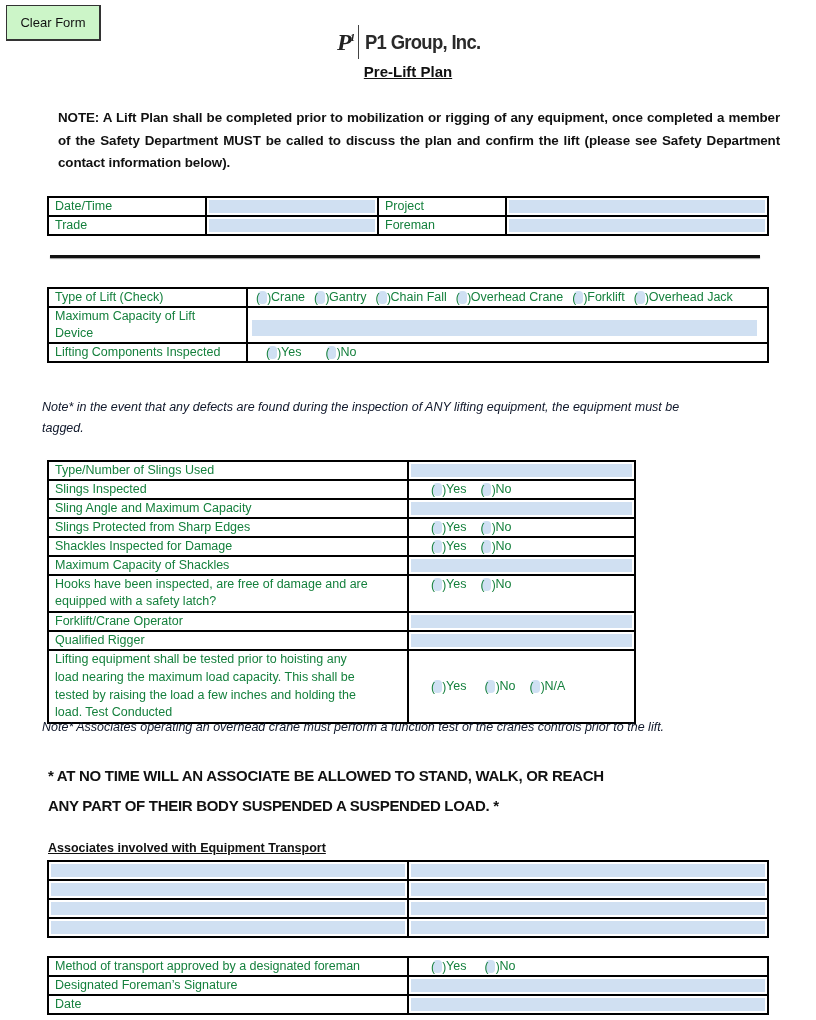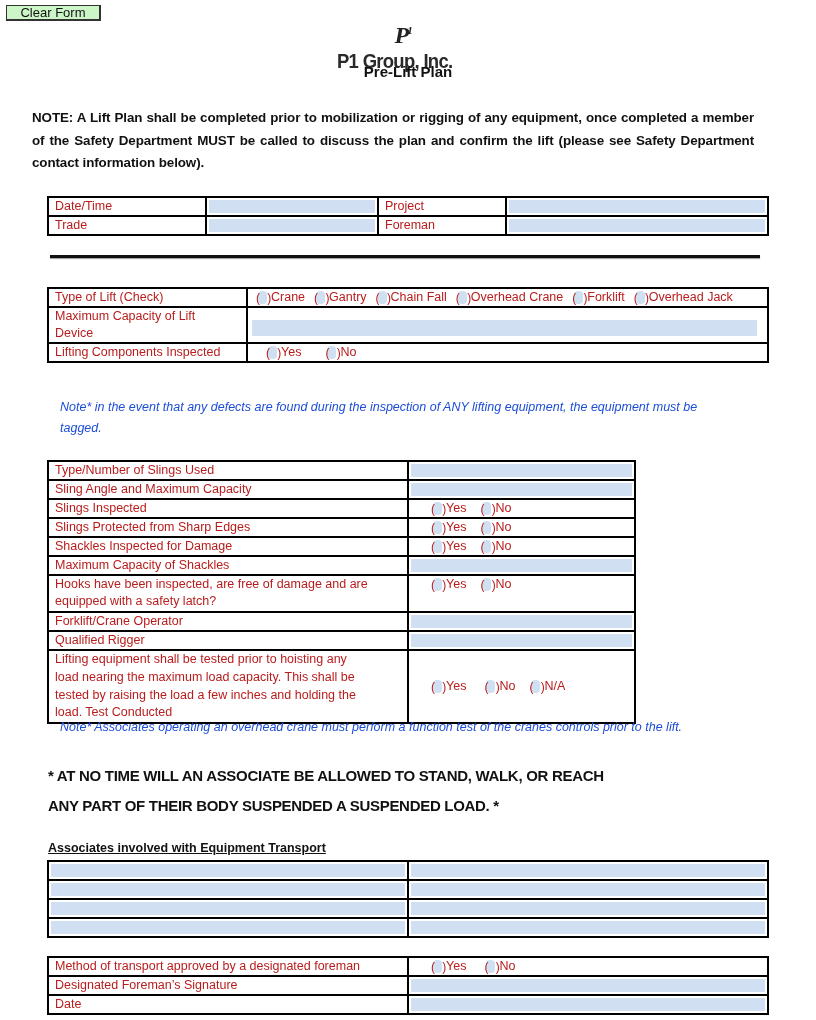--- a/index.html
+++ b/index.html
@@ -1,50 +1,50 @@
 <!DOCTYPE html>
 <html><head>
 <meta charset="utf-8">
 <style>
   * { box-sizing: border-box; margin: 0; padding: 0; }
   html, body { width: 816px; height: 1020px; background: #ffffff; overflow: hidden; }
   body { position: relative; font-family: "Liberation Sans Narrow", "Liberation Sans", "DejaVu Sans", sans-serif; color: #111; }
 
   .clear-btn {
-    position: absolute; left: 6px; top: 5px; width: 95px; height: 16px;
+    position: absolute; left: 6px; top: 5px; width: 95px; height: 36px;
     background: #ccf5c8; border: 1px solid #333; border-bottom-width: 2px; border-right-width: 2px;
     font-family: "Liberation Sans", sans-serif; font-size: 13px; color: #111;
     display: flex; align-items: center; justify-content: center; cursor: pointer;
   }
 
-  .logo { position: absolute; left: 337px; top: 22px; height: 40px; display: flex; align-items: center; flex-direction: column; }
+  .logo { position: absolute; left: 337px; top: 22px; height: 40px; display: flex; align-items: center; }
   .logo .mark { font-family: "Liberation Serif", serif; font-weight: bold; font-style: italic; font-size: 24px; color: #222; letter-spacing: -2px; }
   .logo .mark sup { font-size: 11px; font-style: italic; }
   .logo .divider { width: 1px; height: 34px; background: #444; margin: 0 6px 0 5px; }
   .logo .name { font-family: "Liberation Sans", sans-serif; font-weight: bold; font-size: 21px; color: #2a2a2a; letter-spacing: -0.8px; transform: scaleX(0.88); transform-origin: left; }
 
-  .title { position: absolute; left: 0; width: 816px; top: 63px; text-align: center; font-family: "Liberation Sans", sans-serif; font-weight: bold; font-size: 15px; color: #111; }
-
-  .note-top { position: absolute; left: 32px; top: 107px; width: 722px; font-family: "Liberation Sans", sans-serif; font-weight: bold; font-size: 13.4px; line-height: 22.5px; color: #111; text-align: justify; letter-spacing: -0.1px; }
-
-  table.form { position: absolute; border-collapse: collapse; font-family: "Liberation Sans", sans-serif; font-size: 12.5px; color: #b91c1c; }
+  .title { position: absolute; left: 0; width: 816px; top: 63px; text-align: center; font-family: "Liberation Sans", sans-serif; font-weight: bold; font-size: 15px; color: #111; text-decoration: underline; }
+
+  .note-top { position: absolute; left: 58px; top: 107px; width: 722px; font-family: "Liberation Sans", sans-serif; font-weight: bold; font-size: 13.4px; line-height: 22.5px; color: #111; text-align: justify; letter-spacing: -0.1px; }
+
+  table.form { position: absolute; border-collapse: collapse; font-family: "Liberation Sans", sans-serif; font-size: 12.5px; color: #15803d; }
   table.form td { border: 2px solid #000; padding: 0 6px; vertical-align: top; height: 18.5px; line-height: 17px; white-space: nowrap; }
   table.form td.field { padding: 2px 2px; }
   .fill { background: #d0e0f2; height: 100%; width: 100%; min-height: 13px; cursor: text; }
   .fill-low { background: #d0e0f2; width: 100%; height: 16px; margin-top: 12px; cursor: text; }
 
   .radio-group { display: flex; align-items: center; gap: 0; }
   .radio { display: inline-flex; align-items: center; cursor: pointer; margin-right: 9px; }
   .radio .bubble { display: inline-block; position: relative; width: 13px; height: 15px; margin-right: 2px; }
   .radio .bubble::before { content: ""; position: absolute; left: 2px; top: 1px; width: 9px; height: 13px; background: #cfe0f3; border-radius: 4px; }
   .radio .bubble span { position: relative; font-size: 12px; letter-spacing: 2px; }
 
   .hr { position: absolute; left: 50px; top: 255px; width: 710px; height: 3px; background: #111; box-shadow: 0 1px 1px #999; }
 
-  .note-italic { position: absolute; left: 60px; font-family: "Liberation Sans", sans-serif; font-style: italic; font-size: 12.5px; color: #1d4ed8; line-height: 21px; }
+  .note-italic { position: absolute; left: 42px; font-family: "Liberation Sans", sans-serif; font-style: italic; font-size: 12.5px; color: #0f172a; line-height: 21px; }
 
   .warning { position: absolute; left: 48px; top: 761px; width: 730px; font-family: "Liberation Sans", sans-serif; font-weight: bold; font-size: 15px; line-height: 30px; color: #111; letter-spacing: -0.3px; }
 
   .section-h { position: absolute; left: 48px; top: 841px; font-family: "Liberation Sans", sans-serif; font-weight: bold; font-size: 12.5px; text-decoration: underline; color: #111; }
 </style>
 </head>
 <body>
 
 <div class="clear-btn">Clear Form</div>
 
@@ -151,38 +151,38 @@
 
 <table class="form" style="left:47px; top:460px; width:589px;">
   <tbody>
       <tr>
     <td style="width:360px">Type/Number of Slings Used</td>
     <td class="field">
           <div class="fill"></div>
         </td>
   </tr>
   <tr>
+    <td>Slings Inspected</td>
+    <td style="padding-left:22px">
+          <div class="radio-group">
+      <span class="radio" style="margin-right:14px">
+              <span class="bubble"><span>( )</span></span>
+              <span>Yes</span>
+            </span>
+      <span class="radio">
+              <span class="bubble"><span>( )</span></span>
+              <span>No</span>
+            </span>
+    </div>
+        </td>
+  </tr>
+  <tr>
     <td>Sling Angle and Maximum Capacity</td>
     <td class="field">
           <div class="fill"></div>
-        </td>
-  </tr>
-  <tr>
-    <td>Slings Inspected</td>
-    <td style="padding-left:22px">
-          <div class="radio-group">
-      <span class="radio" style="margin-right:14px">
-              <span class="bubble"><span>( )</span></span>
-              <span>Yes</span>
-            </span>
-      <span class="radio">
-              <span class="bubble"><span>( )</span></span>
-              <span>No</span>
-            </span>
-    </div>
         </td>
   </tr>
   <tr>
     <td>Slings Protected from Sharp Edges</td>
     <td style="padding-left:22px">
           <div class="radio-group">
       <span class="radio" style="margin-right:14px">
               <span class="bubble"><span>( )</span></span>
               <span>Yes</span>
             </span>

